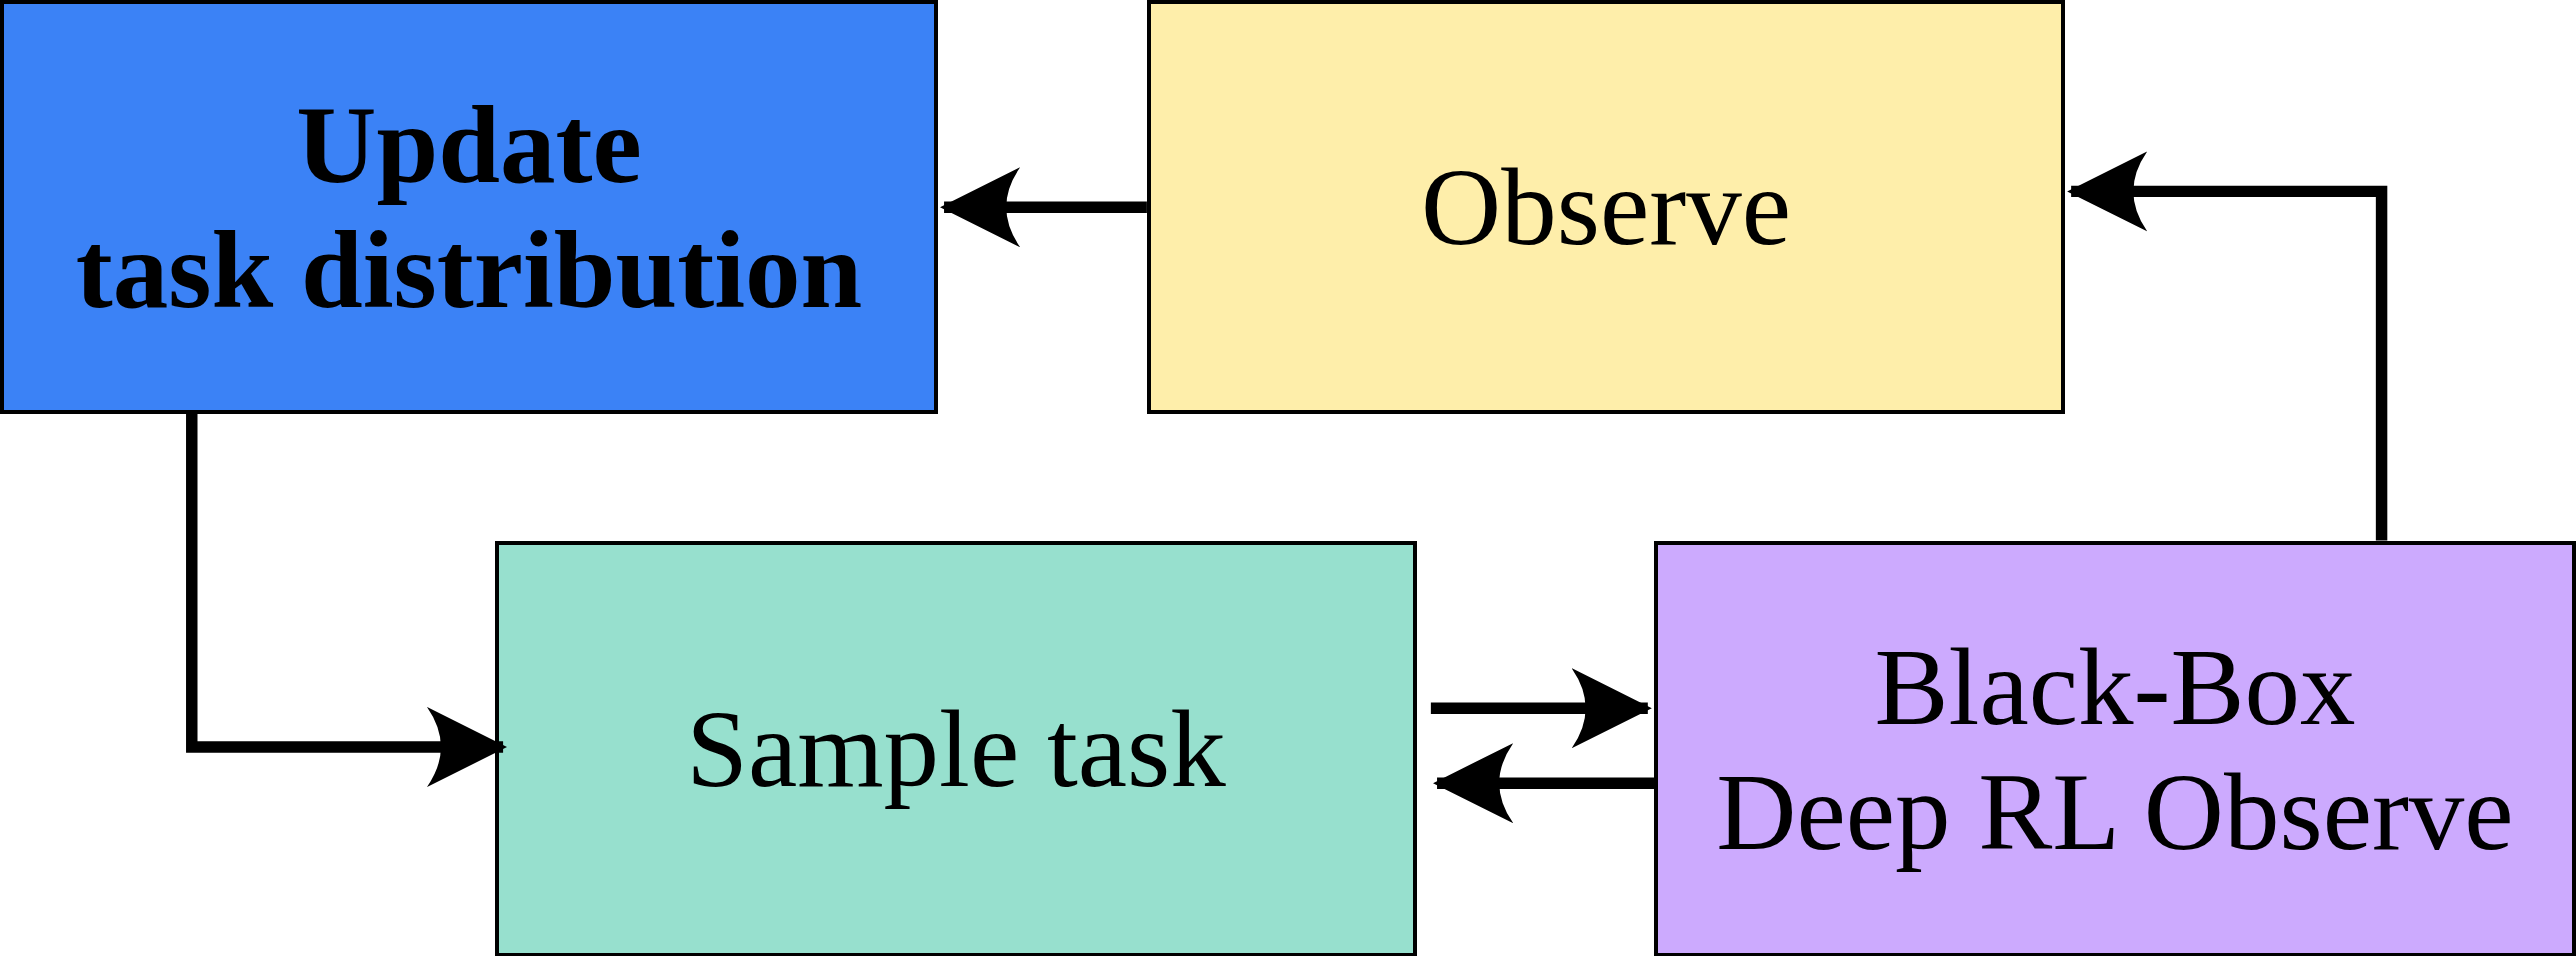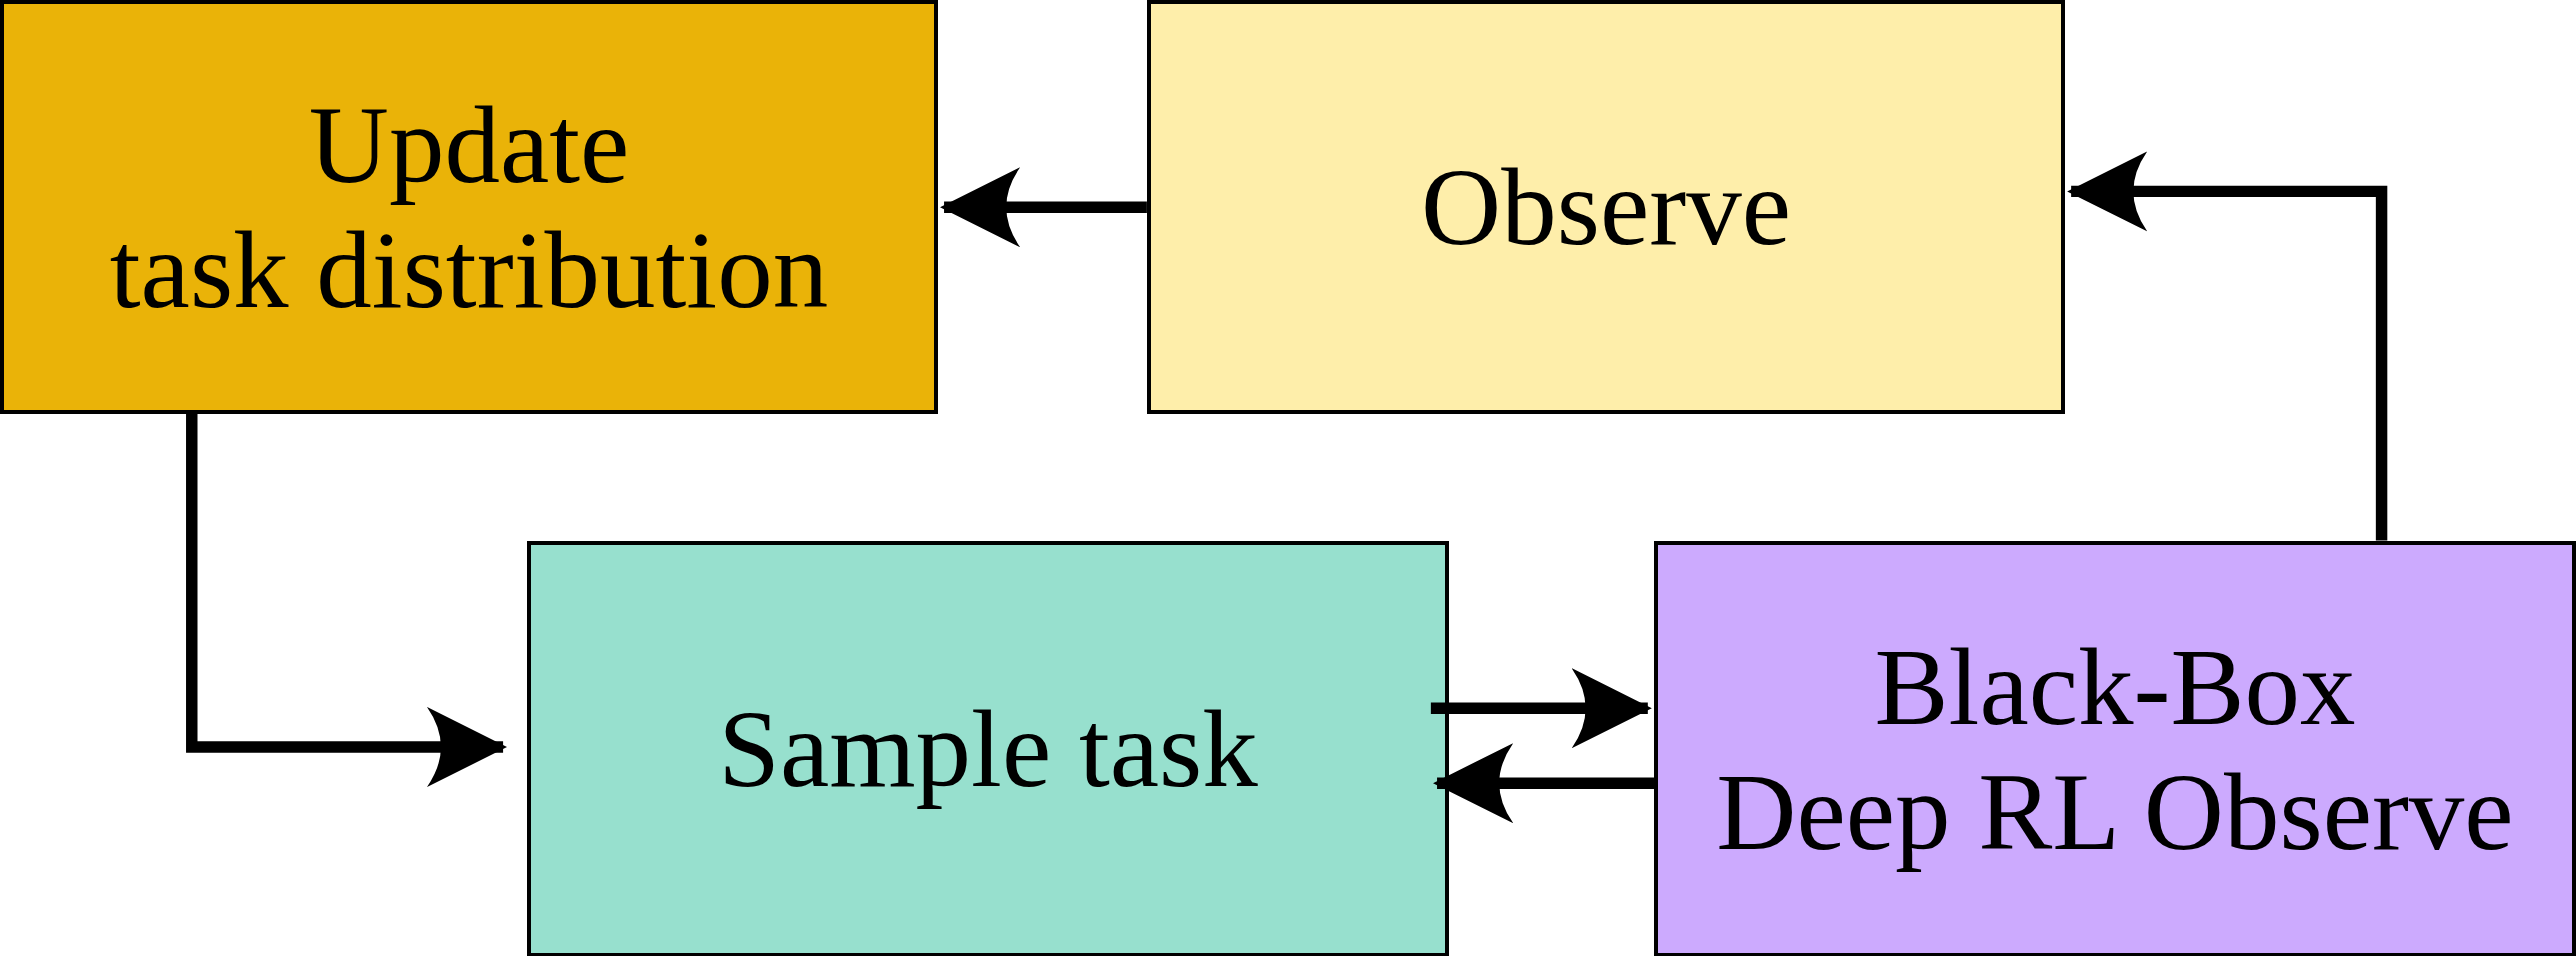--- a/index.html
+++ b/index.html
@@ -24,41 +24,41 @@
     align-items: center;
     justify-content: center;
     text-align: center;
     color: #000000;
     font-size: 111px;
     line-height: 1.13;
     white-space: nowrap;
   }
   #node-update   { left: 0px;    top: 0px;   width: 938px; height: 414px; }
   #node-observe  { left: 1147px; top: 0px;   width: 918px; height: 414px; }
-  #node-sample   { left: 527px;  top: 541px; width: 922px; height: 416px; }
+  #node-sample   { left: 495px;  top: 541px; width: 922px; height: 416px; }
   #node-student  { left: 1654px; top: 541px; width: 922px; height: 416px; }
   .edges-layer {
     position: absolute;
     left: 0; top: 0;
     width: 2576px;
     height: 956px;
     pointer-events: none;
   }
   .edges-layer path.edge {
     fill: none;
     stroke-width: 13px;
     stroke-linejoin: miter;
   }
 </style>
 </head>
 <body>
 
 <div class="canvas">
 
-  <div class="node" id="node-update" style="background-color: #eab308;">
+  <div class="node" id="node-update" style="background-color: #3b82f6; font-weight: bold;">
     <span class="line">Update</span>
     <span class="line">task distribution</span>
   </div>
 
   <div class="node" id="node-observe" style="background-color: rgb(254, 238, 170);">
     <span class="line">Observe</span>
   </div>
 
   <div class="node" id="node-sample" style="background-color: rgb(151, 224, 206);">
     <span class="line">Sample task</span>

